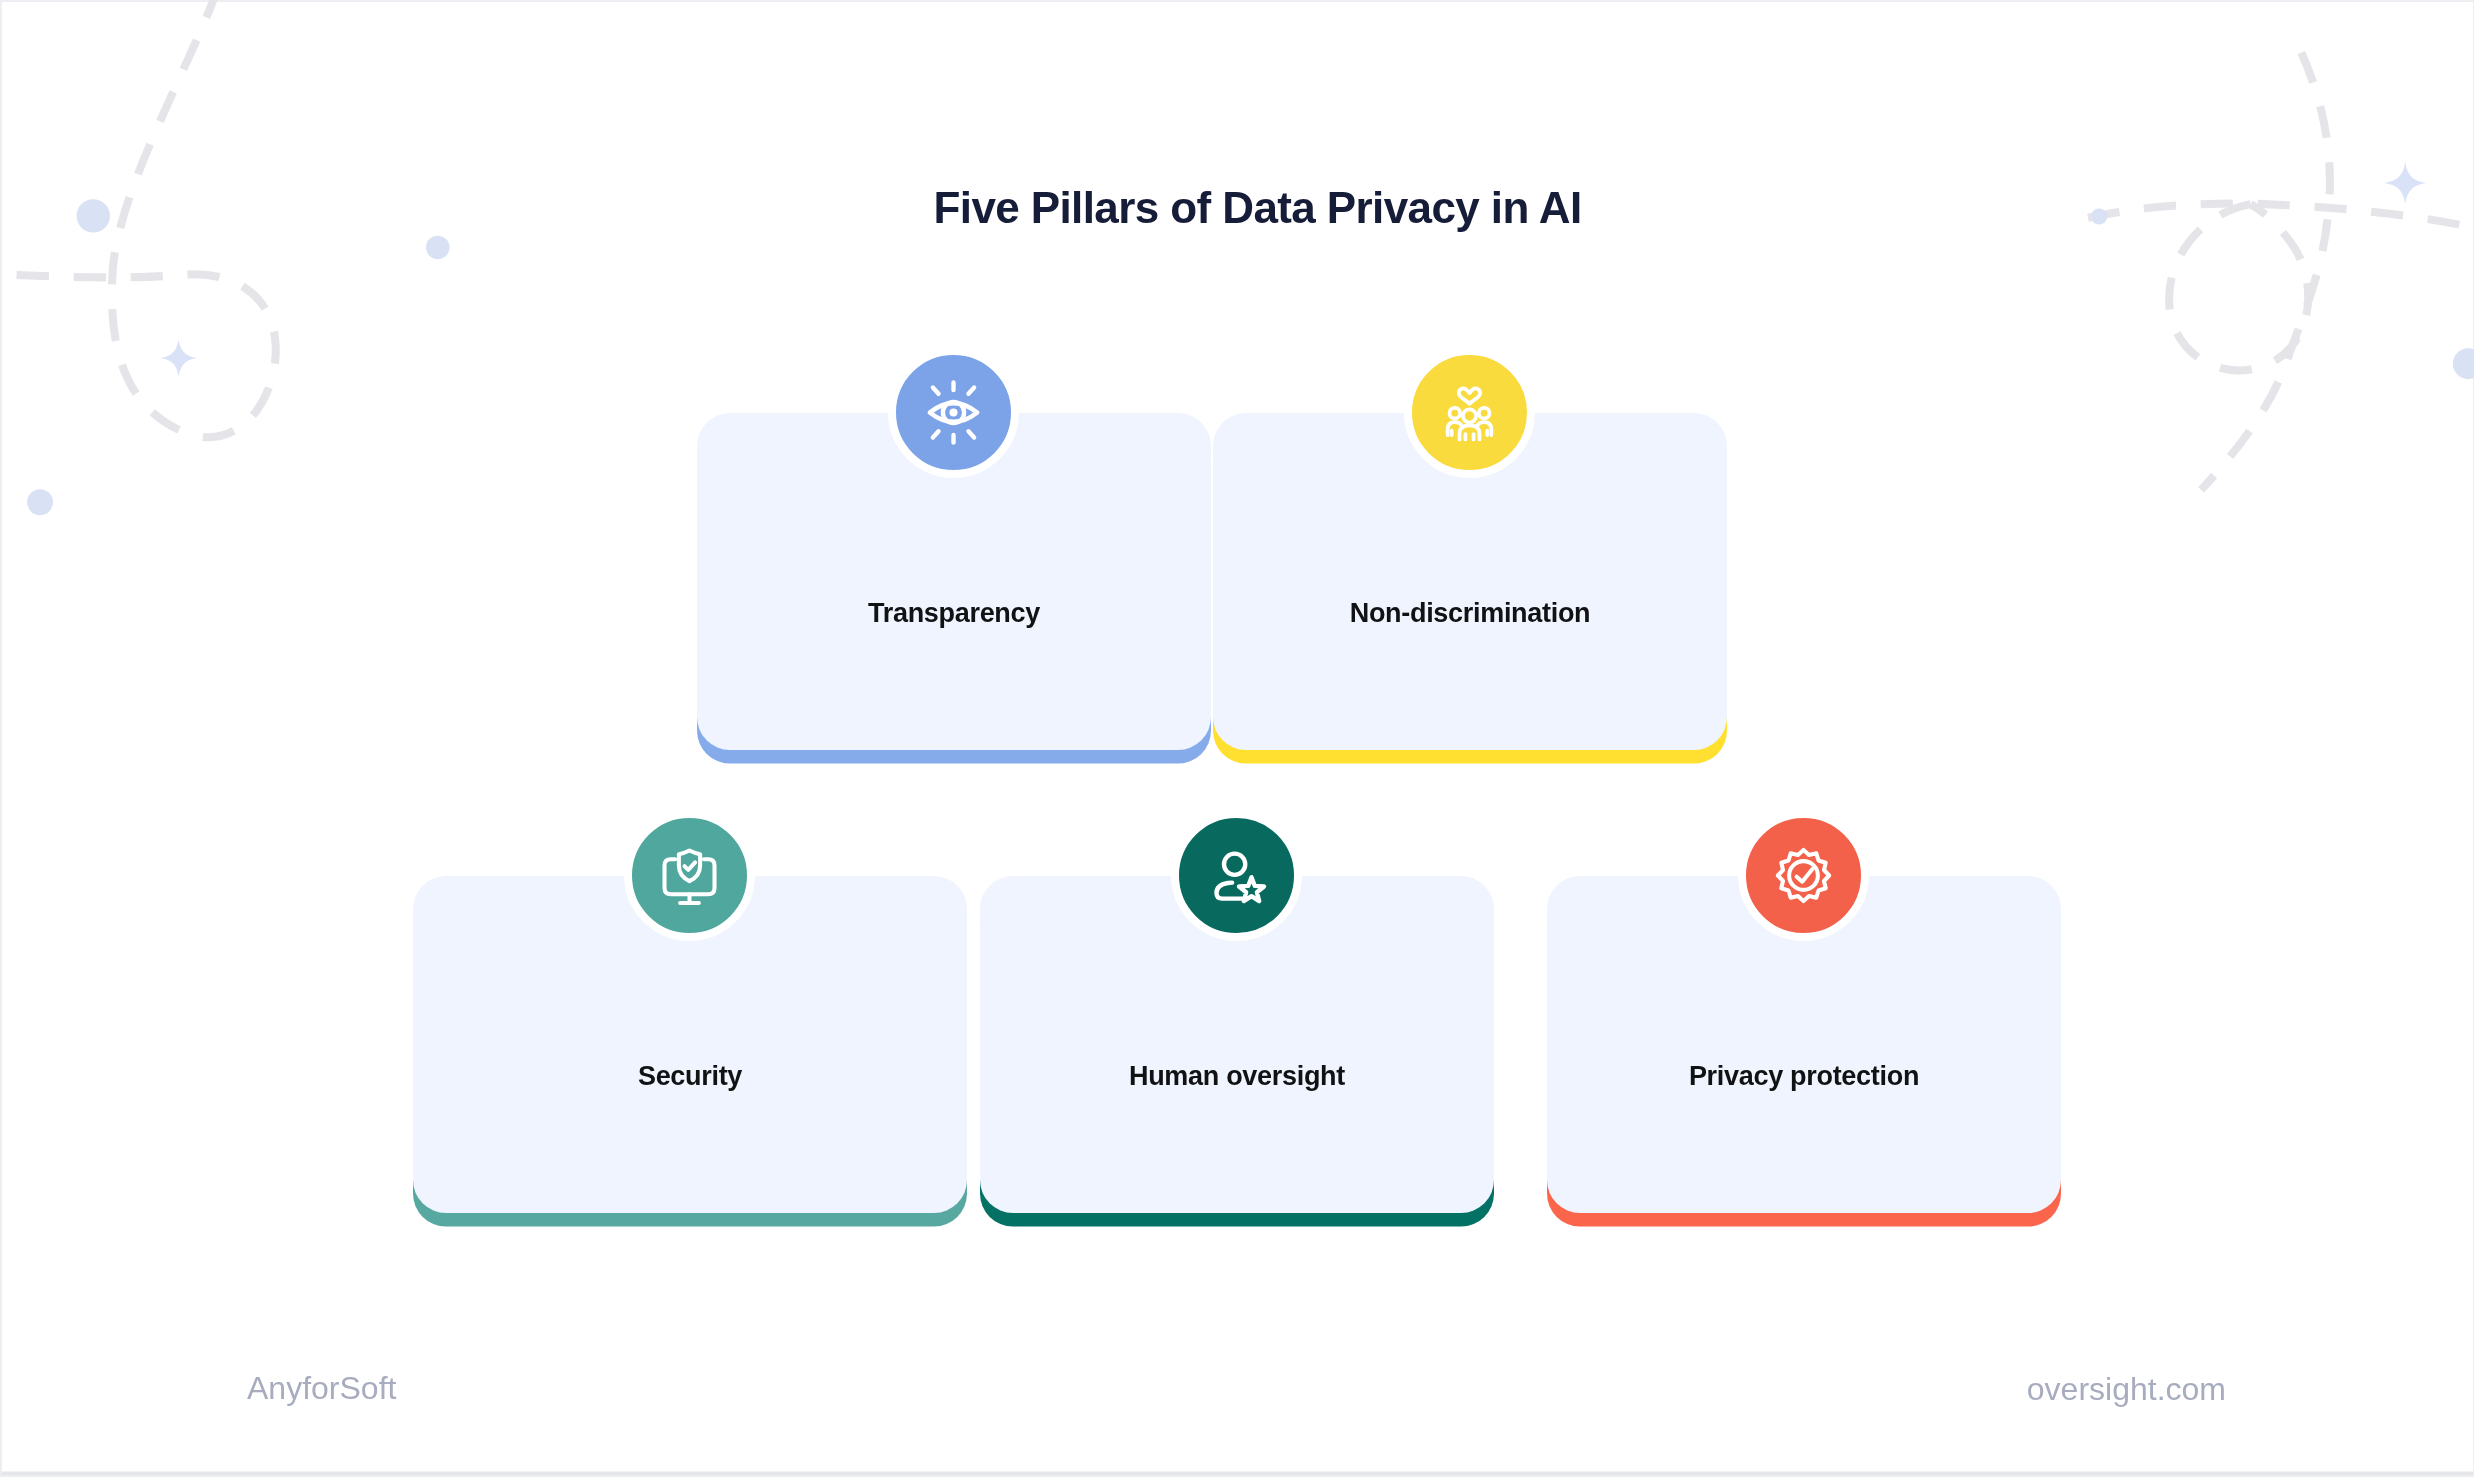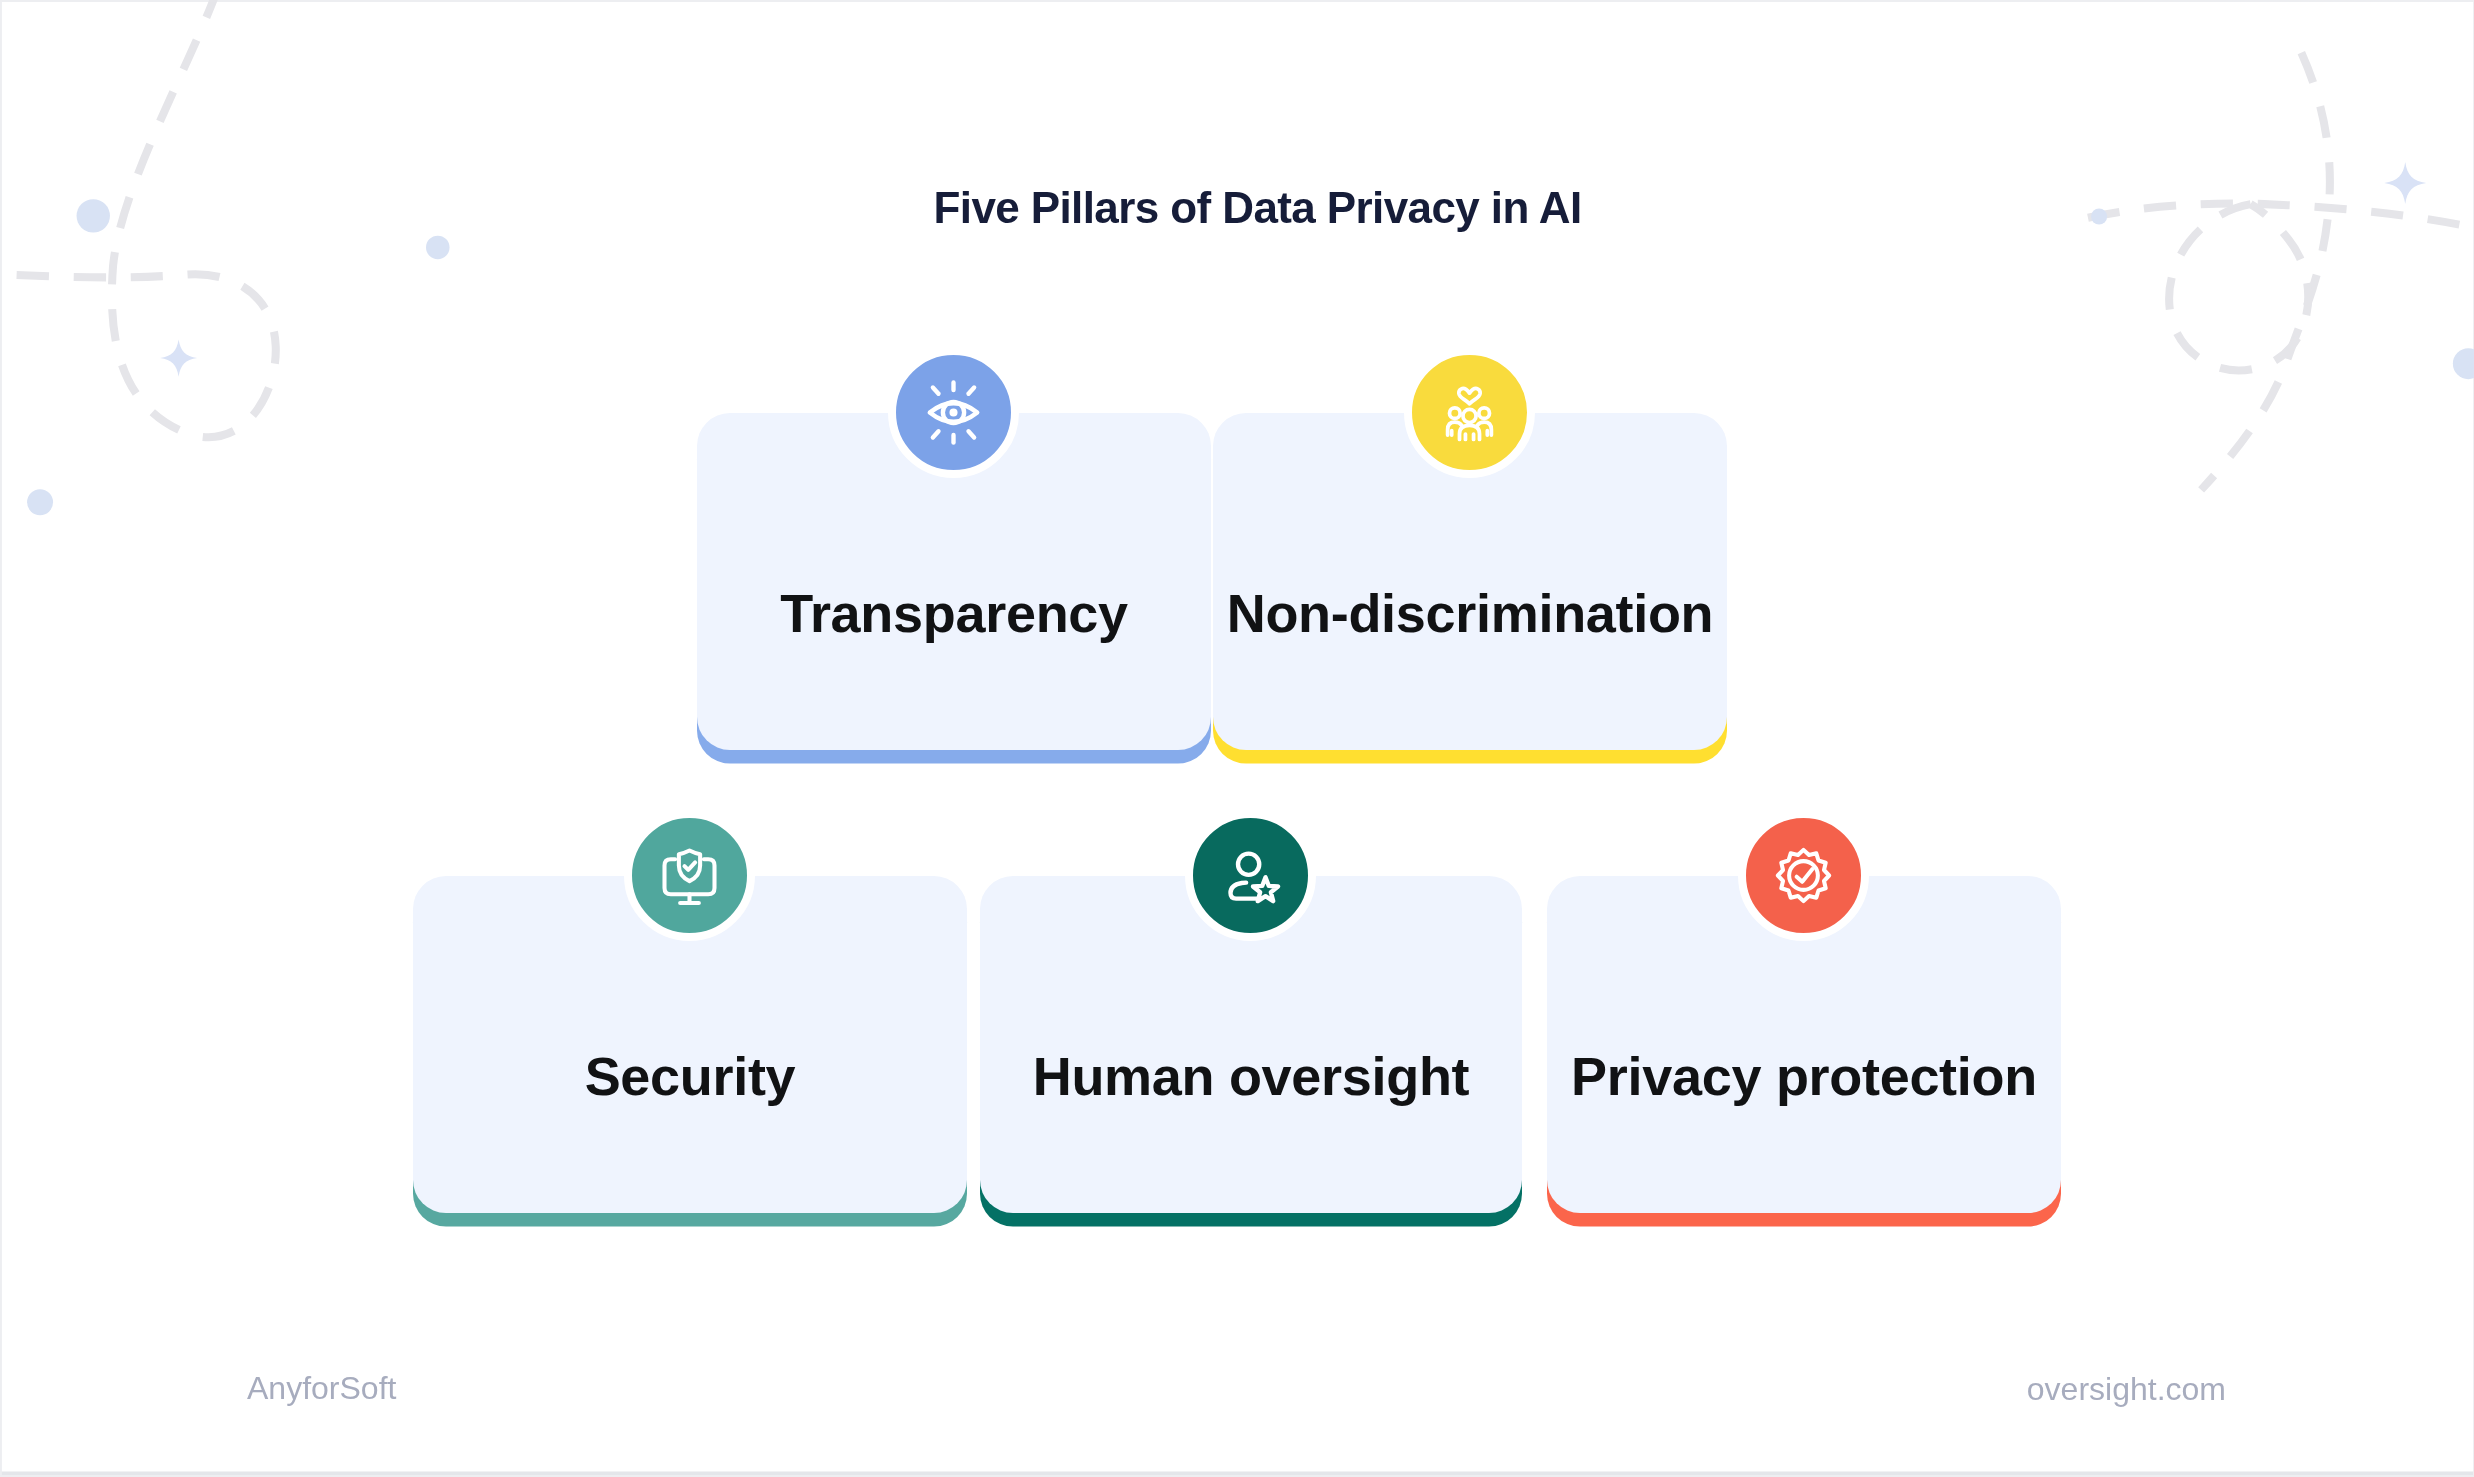--- a/index.html
+++ b/index.html
@@ -25,37 +25,37 @@
   .card{
     position:absolute;
     width:514px;height:337px;
     background:var(--card-bg);
     border-radius:33px;
     box-shadow:0 13.6px 0 var(--bar);
   }
   .card-1{left:697px;top:413px;}
   .card-2{left:1213px;top:413px;}
   .card-3{left:413px;top:876px;padding-left:40px;}
-  .card-4{left:980px;top:876px;padding-left:28px;}
+  .card-4{left:980px;top:876px;}
   .card-5{left:1547px;top:876px;}
   .badge{
     position:absolute;top:-66px;left:50%;margin-left:-66px;
     width:115px;height:115px;
     box-sizing:content-box;
     border:8.7px solid #ffffff;
     border-radius:50%;
     background:var(--circle);
     display:flex;align-items:center;justify-content:center;
   }
   .badge svg{width:75px;height:75px;display:block;}
   .card-label{
     position:absolute;left:0;right:0;top:200px;
     transform:translateY(-50%);
     text-align:center;
-    font-size:54px;font-weight:bold;letter-spacing:-0.3px;
+    font-size:27px;font-weight:bold;letter-spacing:-0.3px;
     color:var(--label-color);
     white-space:nowrap;
   }
   .brand{
     position:absolute;left:247px;top:1370px;
     font-size:32px;color:var(--footer-color);
   }
   .website{
     position:absolute;right:249px;top:1371px;
     font-size:32px;color:var(--footer-color);

